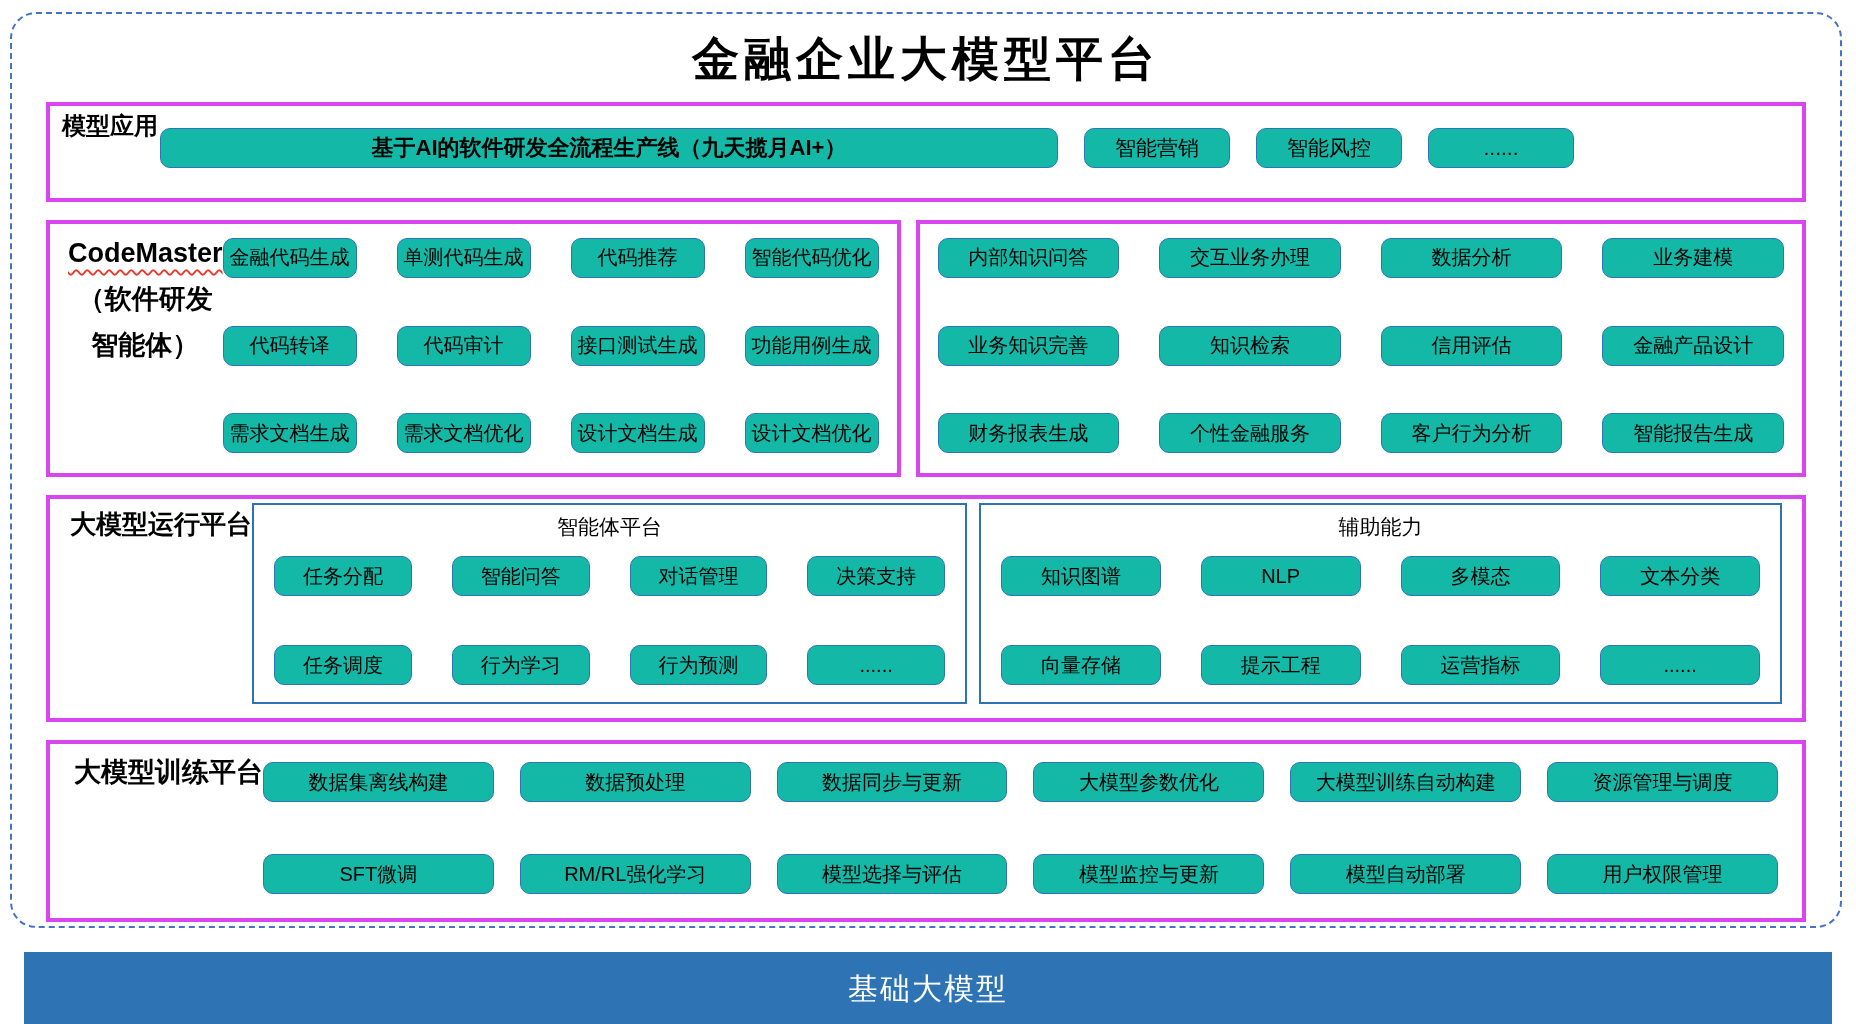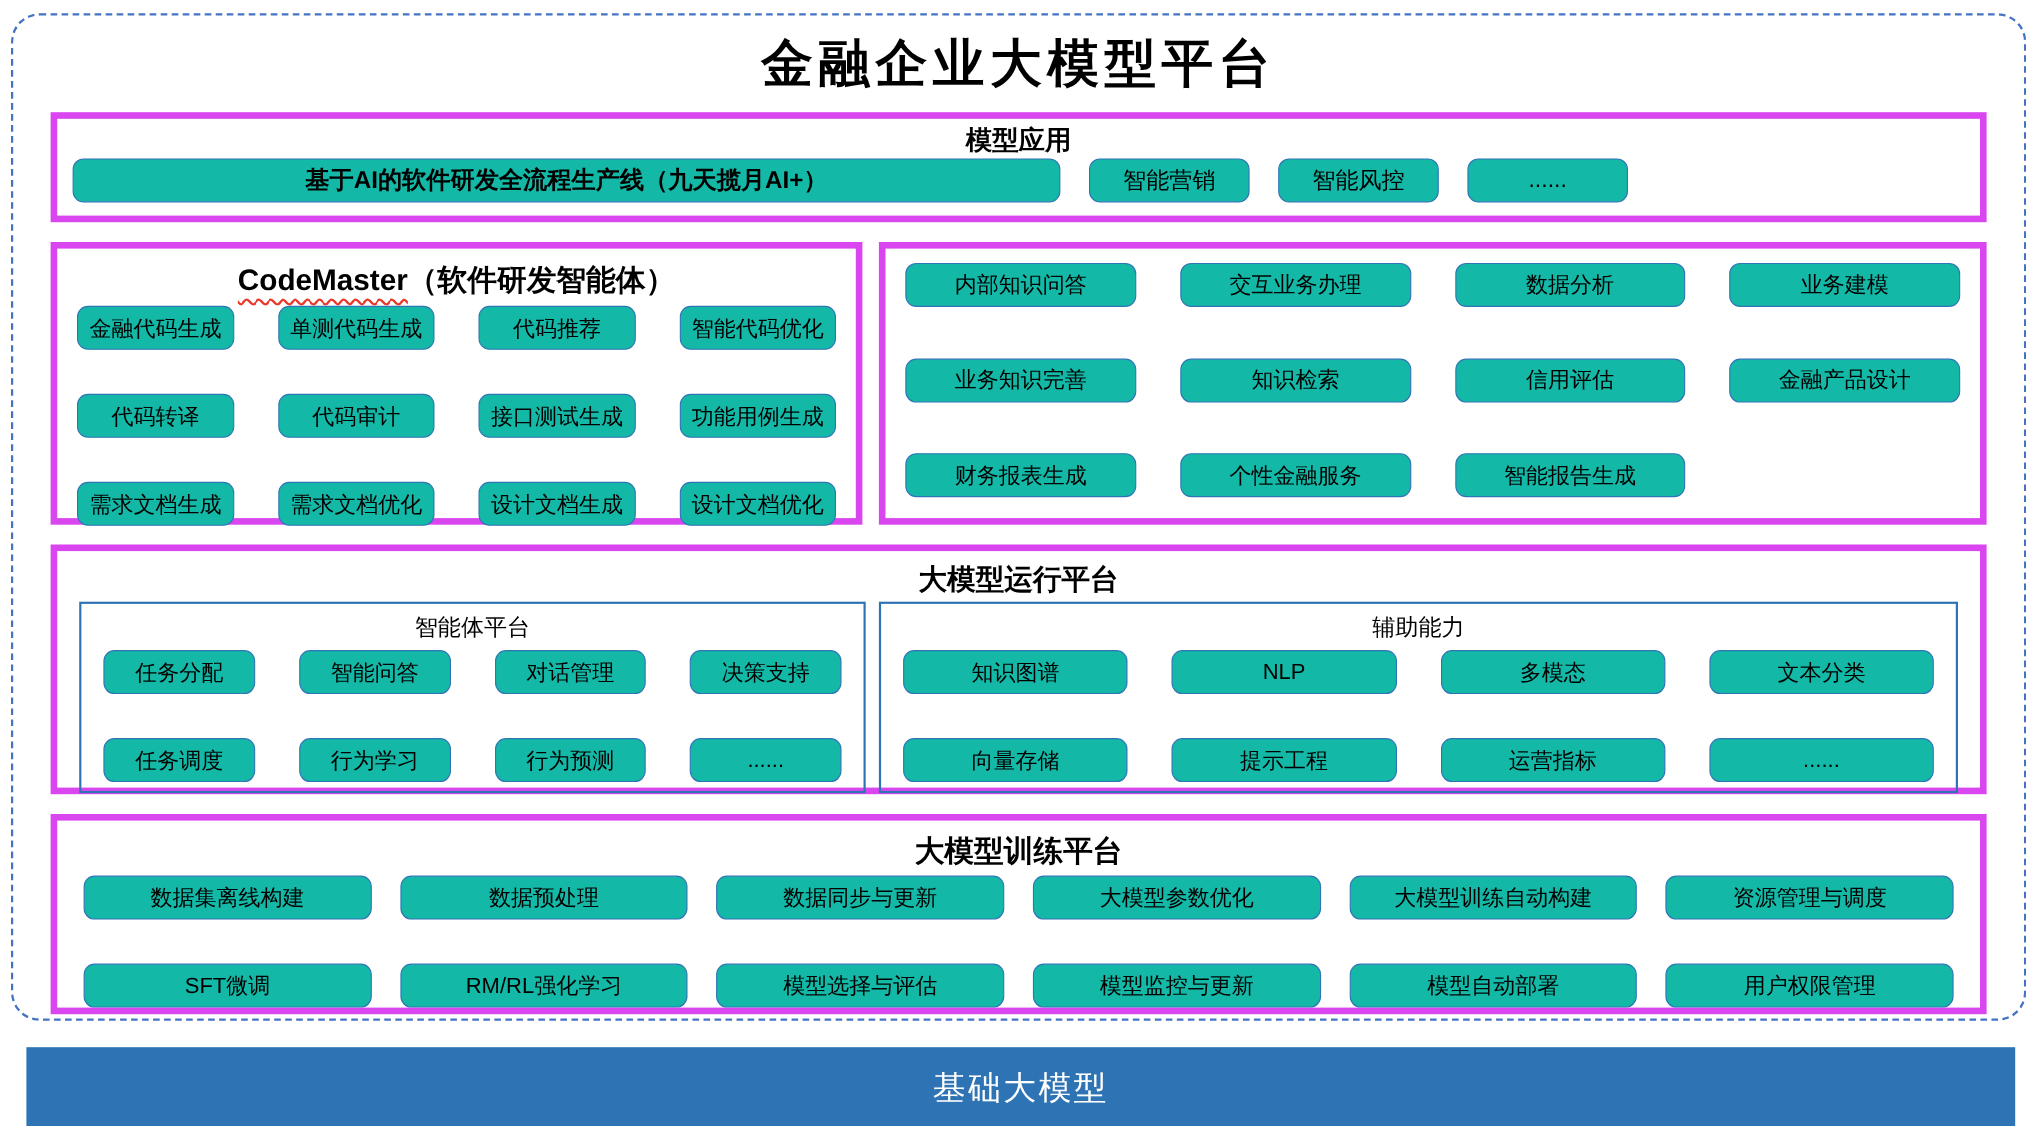--- a/index.html
+++ b/index.html
@@ -10,22 +10,22 @@
   
   .outer{
     position:absolute;left:10px;top:12px;width:1832px;height:916px;
     border:2px dashed #4472C4;border-radius:26px;box-sizing:border-box;
   }
   .title{
     text-align:center;font-family:"DejaVu Serif",serif;font-weight:bold;
     font-size:47px;margin:14px 0 0 0;letter-spacing:5px;line-height:62px;
   }
   .sec{
-    margin:0 34px;border:6px solid #d946ef;box-sizing:border-box;background:#fff;
-    display:flex;flex-direction:column;
+    margin:0 34px;border:4px solid #d946ef;box-sizing:border-box;background:#fff;
+    display:flex;flex-direction:row;
   }
   .hdr-bold{text-align:center;font-weight:bold;}
   
   .sec1{height:100px;margin-top:12px;padding:4px 12px 12px;}
   .sec1 .hdr{font-size:24px;line-height:32px;}
   .sec1 .row{flex:1;display:flex;align-items:center;gap:26px;padding:0 2px;}
   .sec1 .row::after{content:"";flex:1;}
   
   .pill{
     height:40px;box-sizing:border-box;border:1.5px solid #2E75B6;border-radius:10px;
@@ -110,20 +110,21 @@
           <div class="pill">内部知识问答</div>
           <div class="pill">交互业务办理</div>
           <div class="pill">数据分析</div>
           <div class="pill">业务建模</div>
           <div class="pill">业务知识完善</div>
           <div class="pill">知识检索</div>
           <div class="pill">信用评估</div>
           <div class="pill">金融产品设计</div>
           <div class="pill">财务报表生成</div>
           <div class="pill">个性金融服务</div>
+          <div class="pill">客户行为分析</div>
           <div class="pill">智能报告生成</div>
         </div>
       </div>
     </div>
 
     <div class="sec sec3">
       <div class="hdr hdr-bold">大模型运行平台</div>
       <div class="cols">
 
         <div class="subbox left">

